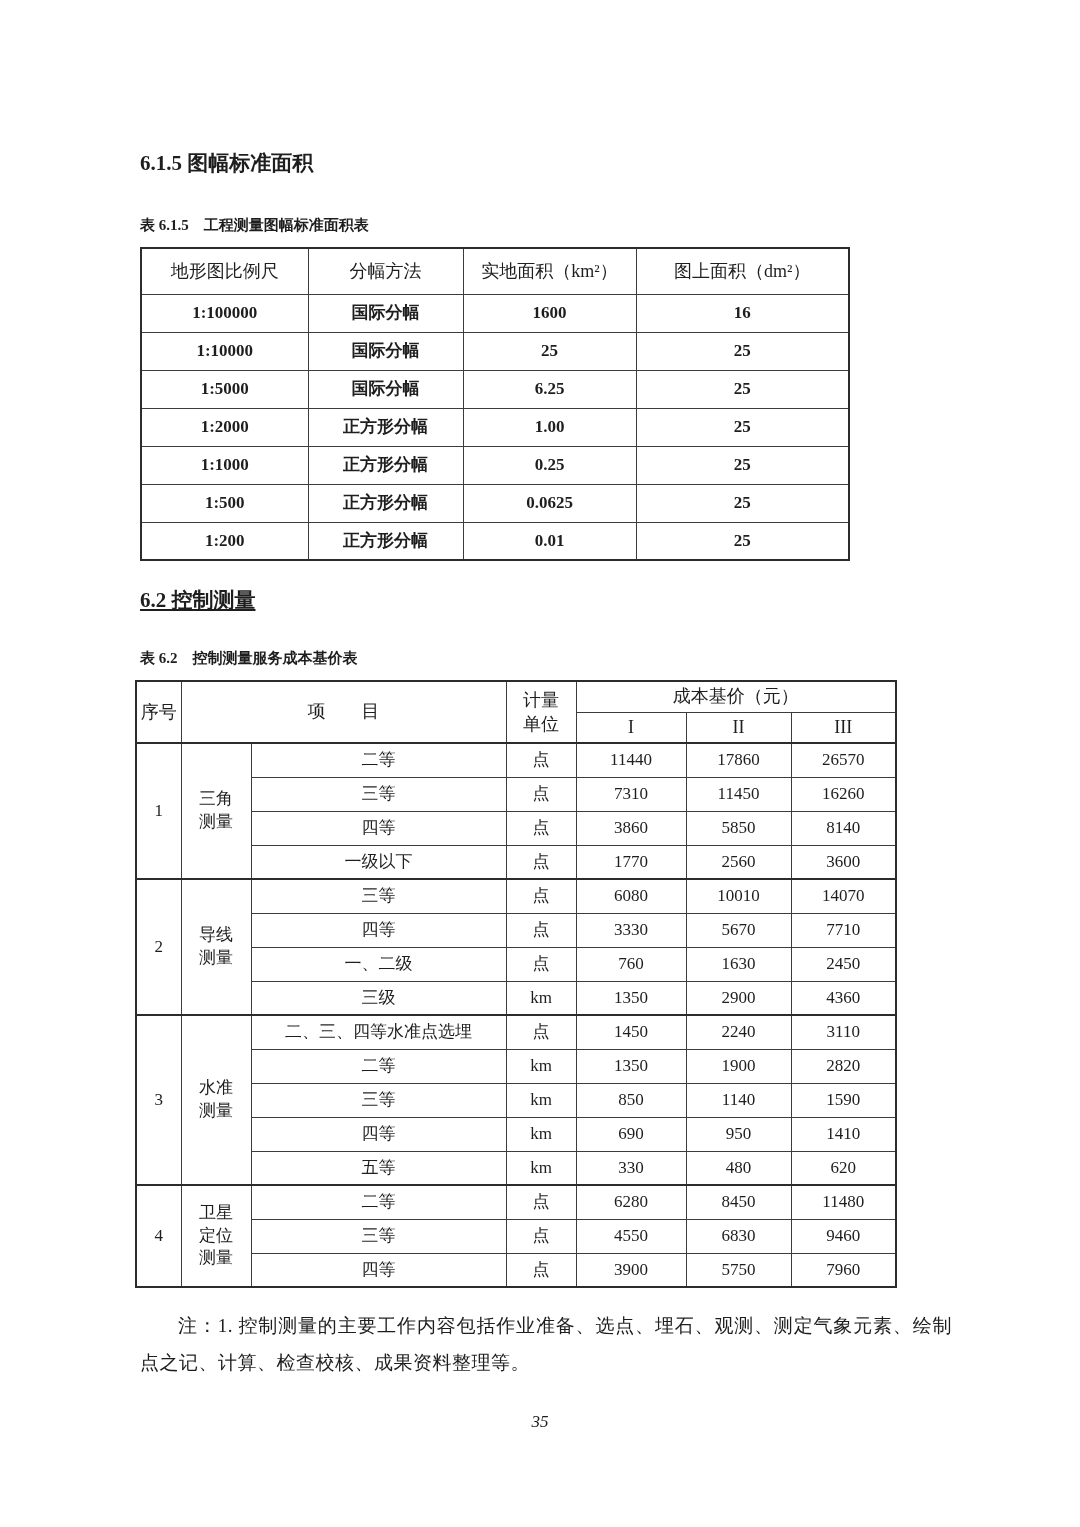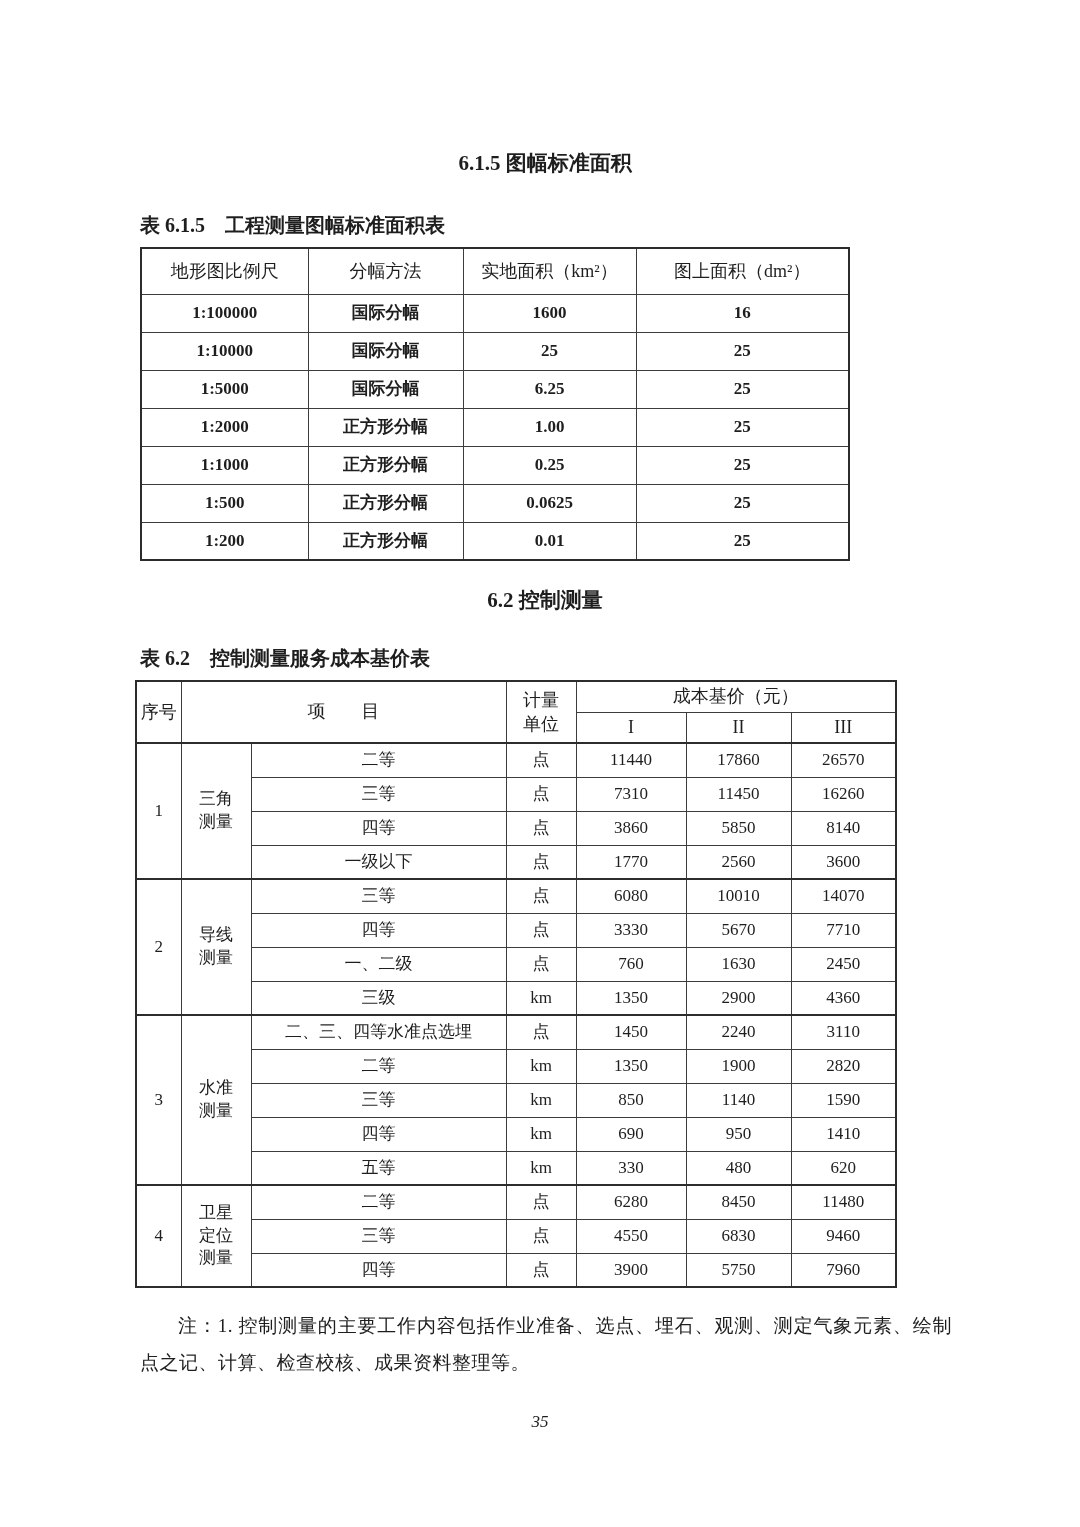--- a/index.html
+++ b/index.html
@@ -3,34 +3,34 @@
 <meta charset="utf-8">
 <style>
   * { box-sizing: border-box; margin: 0; padding: 0; }
   html, body { background: #ffffff; }
   body {
     width: 1080px; height: 1527px;
     font-family: "Liberation Serif", "DejaVu Serif", serif;
     color: #1e1e1e; position: relative; overflow: hidden;
   }
   .content { padding: 150px 130px 0 140px; }
-  .sec-heading { font-size: 21px; font-weight: bold; line-height: 26px; text-align: center; }
+  .sec-heading { font-size: 21px; font-weight: bold; line-height: 26px; }
   .sp-after-h1 { margin-bottom: 36px; }
-  .table-title { font-size: 20px; font-weight: bold; line-height: 26px; margin-bottom: 9px; }
+  .table-title { font-size: 15px; font-weight: bold; line-height: 26px; margin-bottom: 9px; }
   table { border-collapse: collapse; table-layout: fixed; border: 2px solid #2c2c2c; }
   th, td {
     border: 1.5px solid #3c3c3c; text-align: center; vertical-align: middle;
     font-size: 17px; font-weight: normal; padding: 0; line-height: 1.3;
   }
   
   .t1 { width: 708px; }
   .t1 th { height: 46px; font-size: 18px; }
   .t1 td { height: 38px; font-size: 17px; font-weight: bold; }
   
-  .sec2 { margin-top: 26px; margin-bottom: 32px; }
+  .sec2 { margin-top: 26px; margin-bottom: 32px; text-decoration: underline; }
   
   .t2 { width: 760px; margin-left: -5px; border-radius: 8px; }
   .t2 th { font-size: 18px; }
   .t2 .hrow1 th { height: 31px; }
   .t2 .hrow2 th { height: 31px; }
   .t2 td { height: 34px; }
   .t2 tr.group-start td { border-top: 2px solid #2c2c2c; }
   .wrap2 { display: inline-block; width: 2em; line-height: 1.35; }
   .note {
     margin-top: 19px; width: 812px; font-size: 19px; line-height: 37px;

